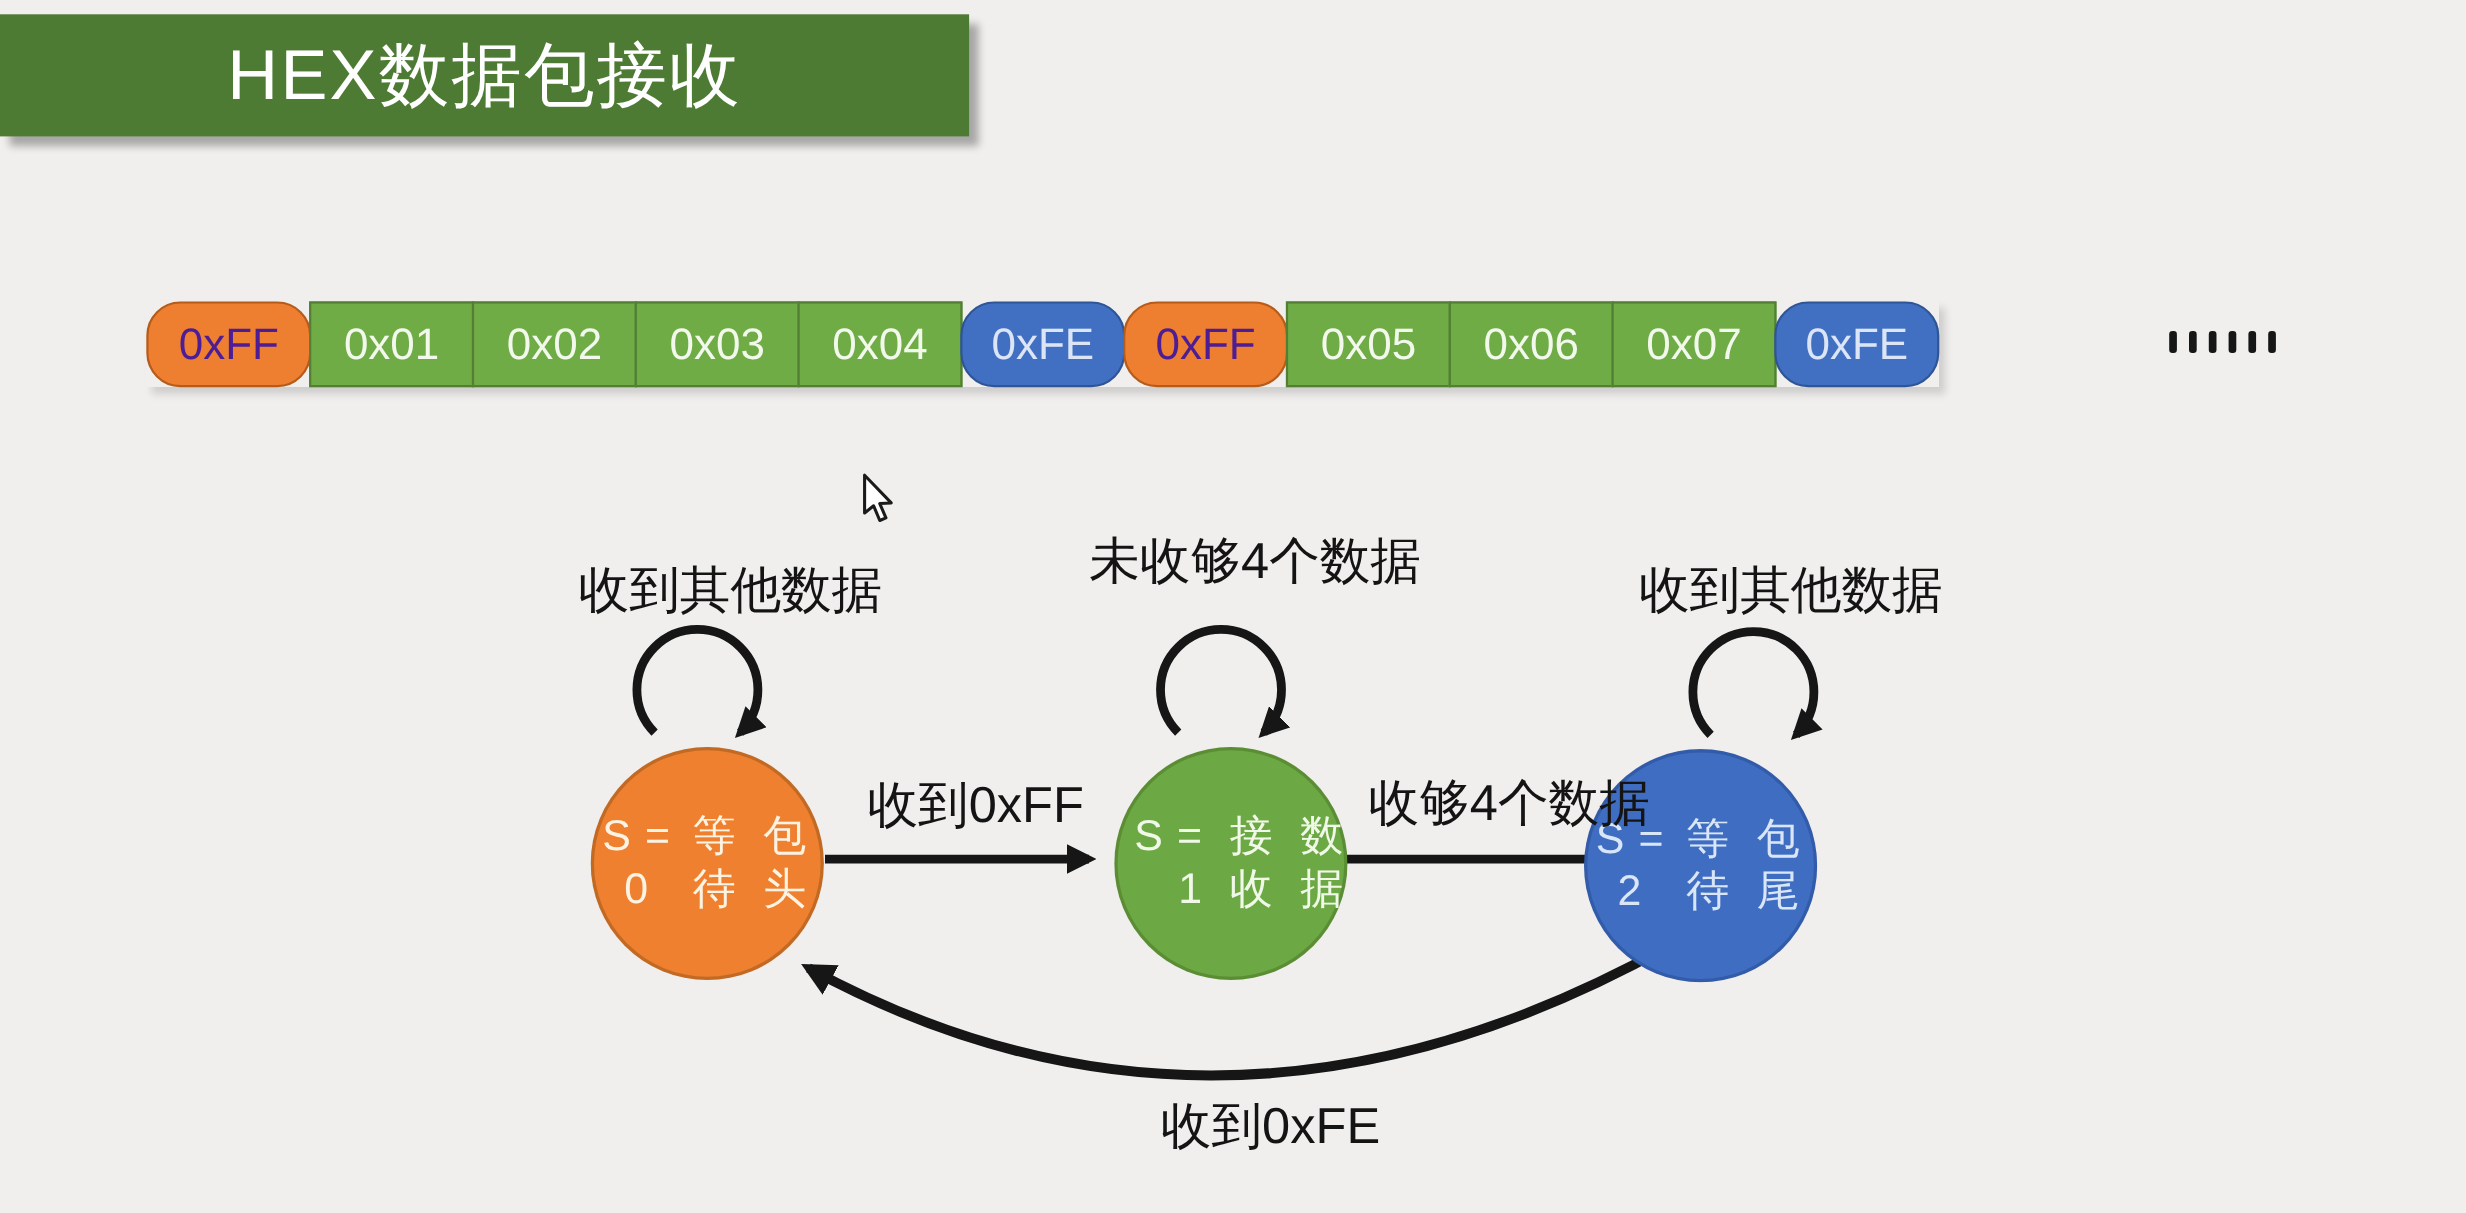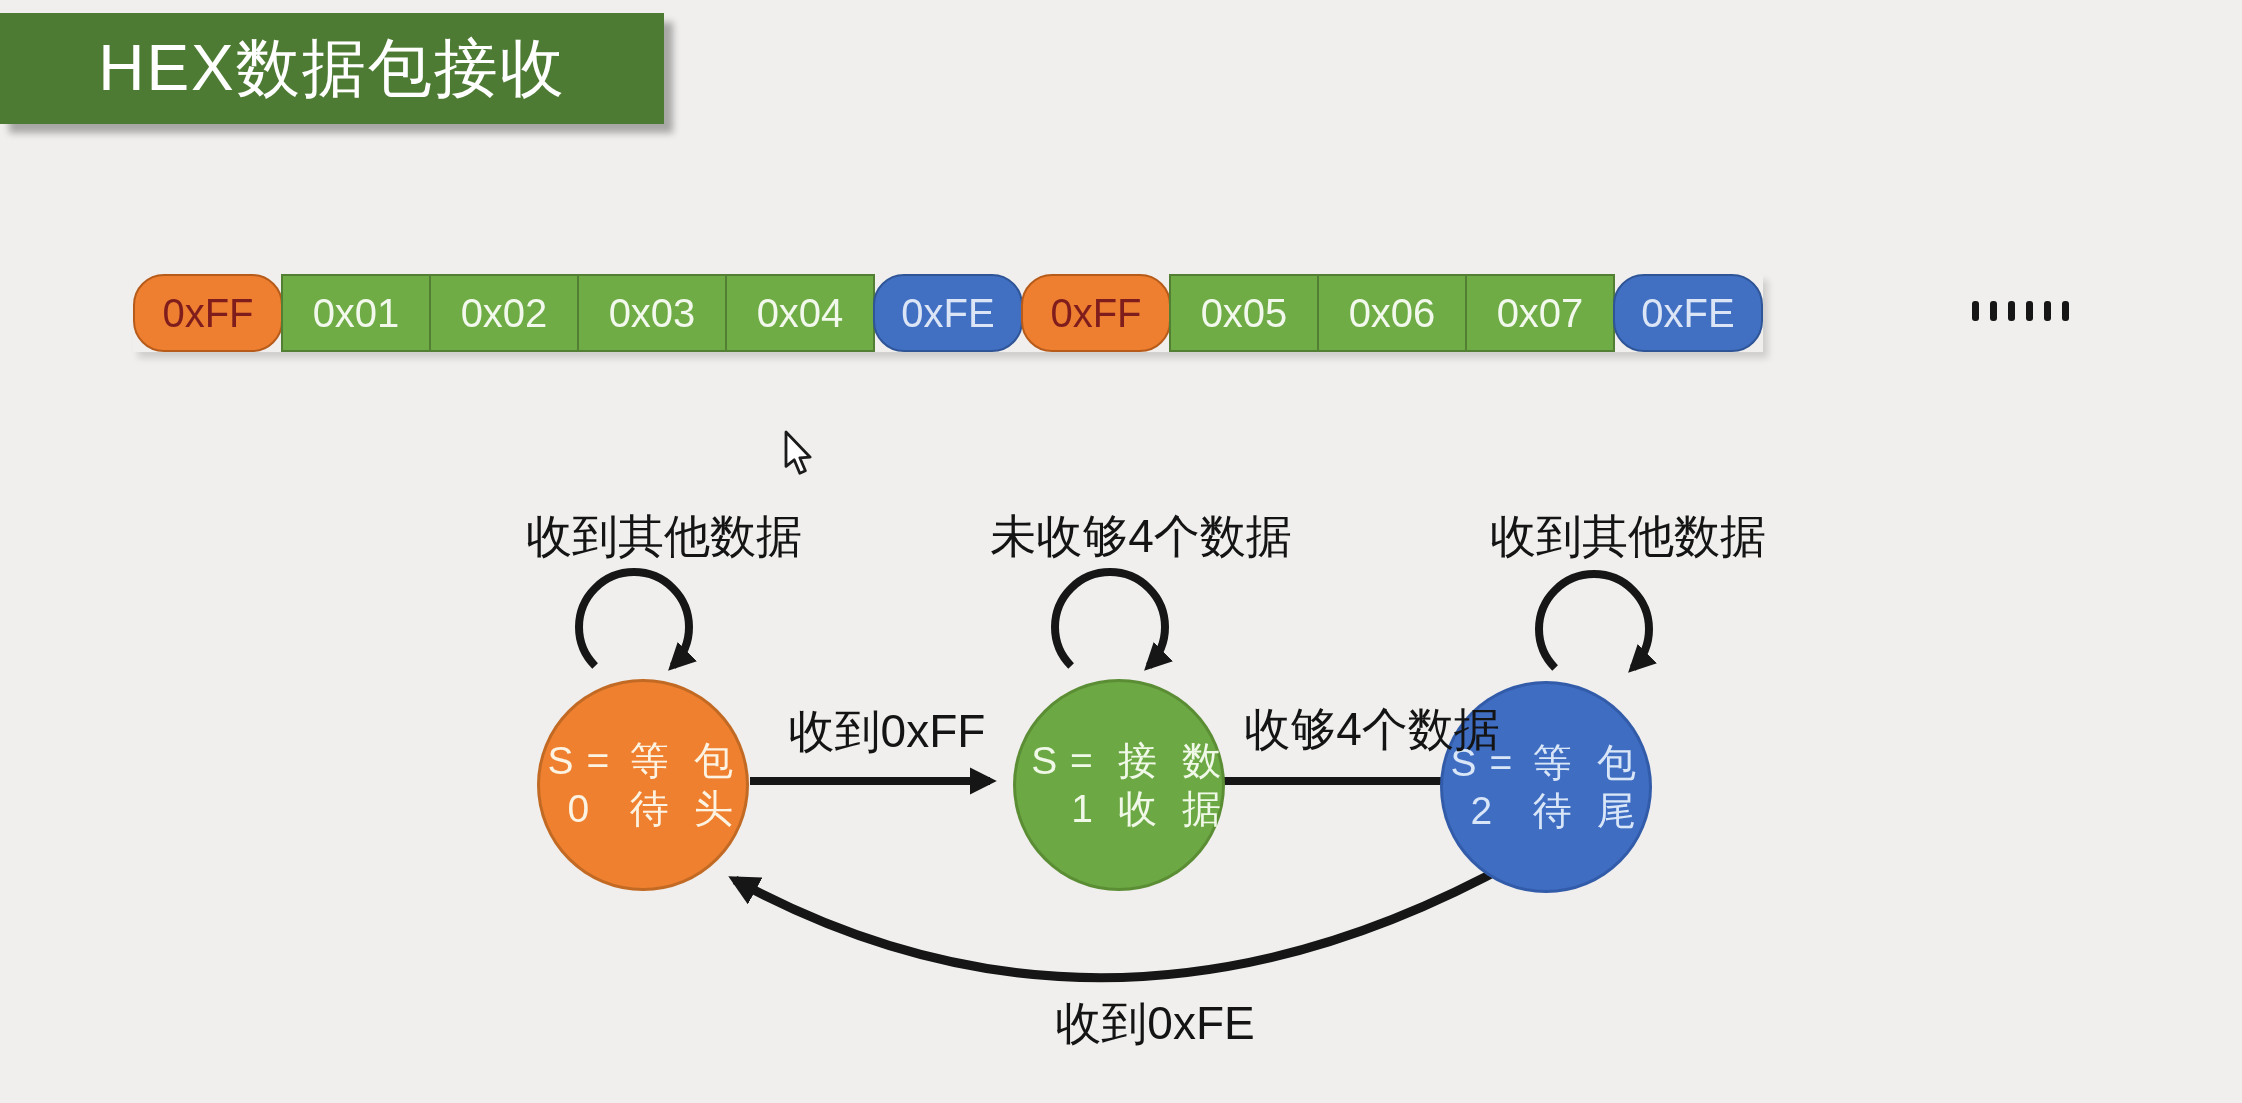--- a/index.html
+++ b/index.html
@@ -4,21 +4,21 @@
 <style>
   html,body { margin:0; padding:0; background:#f0efee; }
   .stage {
     position:relative; width:2242px; height:1103px; overflow:hidden;
     background:#f0efee;
     font-family:"Liberation Sans","DejaVu Sans",sans-serif;
   }
 
   
   .banner {
-    position:absolute; left:0; top:13px; width:664px; height:111px;
+    position:absolute; left:0; top:13px; width:881px; height:111px;
     background:#4e7b34;
     box-shadow:9px 9px 7px rgba(0,0,0,0.30);
     display:flex; align-items:center; justify-content:center;
     z-index:4;
   }
   .banner .title {
     margin:0; font-size:64px; font-weight:400; color:#ffffff; letter-spacing:2px;
     white-space:nowrap;
   }
 
@@ -27,21 +27,21 @@
     position:absolute; left:133px; top:274px; display:flex;
     box-shadow:5px 6px 7px rgba(0,0,0,0.14);
     z-index:4;
   }
   .cell {
     width:146px; height:74px; border:2px solid; margin-left:-2px;
     display:flex; align-items:center; justify-content:center;
     font-size:40px; white-space:nowrap;
   }
   .cell:first-child { margin-left:0; }
-  .cell.header { background:#ee7e30; border-color:#b65b1a; color:#7f1d1d;border-radius:31px; }
+  .cell.header { background:#ee7e30; border-color:#b65b1a; color:#4c1d95;border-radius:31px; }
   .cell.data   { background:#6fac46; border-color:#527f33; color:#f2f9ec; }
   .cell.tail   { background:#4170c3; border-color:#2f5597; color:#dbe5f6;border-radius:31px; }
 
   
   .dots { position:absolute; left:1972px; top:301px; display:flex; gap:11px; z-index:4; }
   .dots span { width:7px; height:20px; background:#161616; border-radius:3px; }
 
   
   .arrows-svg { position:absolute; left:0; top:0; z-index:1; }
 
@@ -122,21 +122,21 @@
     <span>接收</span>
     <span>数据</span>
   </div>
   <div class="state-circle state-s2">
     <span>S = 2</span>
     <span>等待</span>
     <span>包尾</span>
   </div>
 
   <div class="fsm-label" style="left:640px; top:537px;">收到其他数据</div>
-  <div class="fsm-label" style="left:1117px; top:537px;">未收够4个数据</div>
+  <div class="fsm-label" style="left:1117px; top:510px;">未收够4个数据</div>
   <div class="fsm-label" style="left:1604px; top:537px;">收到其他数据</div>
   <div class="fsm-label" style="left:863px; top:732px;">收到0xFF</div>
   <div class="fsm-label" style="left:1348px; top:730px;">收够4个数据</div>
   <div class="fsm-label" style="left:1131px; top:1024px;">收到0xFE</div>
 
   <svg class="cursor" width="34" height="48" viewBox="0 0 17 24">
     <path d="M 1 1 L 1 18.2 L 5.1 14.9 L 7.9 21.6 L 10.7 20.4 L 7.9 13.9 L 13.1 13.6 Z" fill="#ffffff" stroke="#1b1b1b" stroke-width="1.4" stroke-linejoin="round"></path>
   </svg>
 
 </div>

